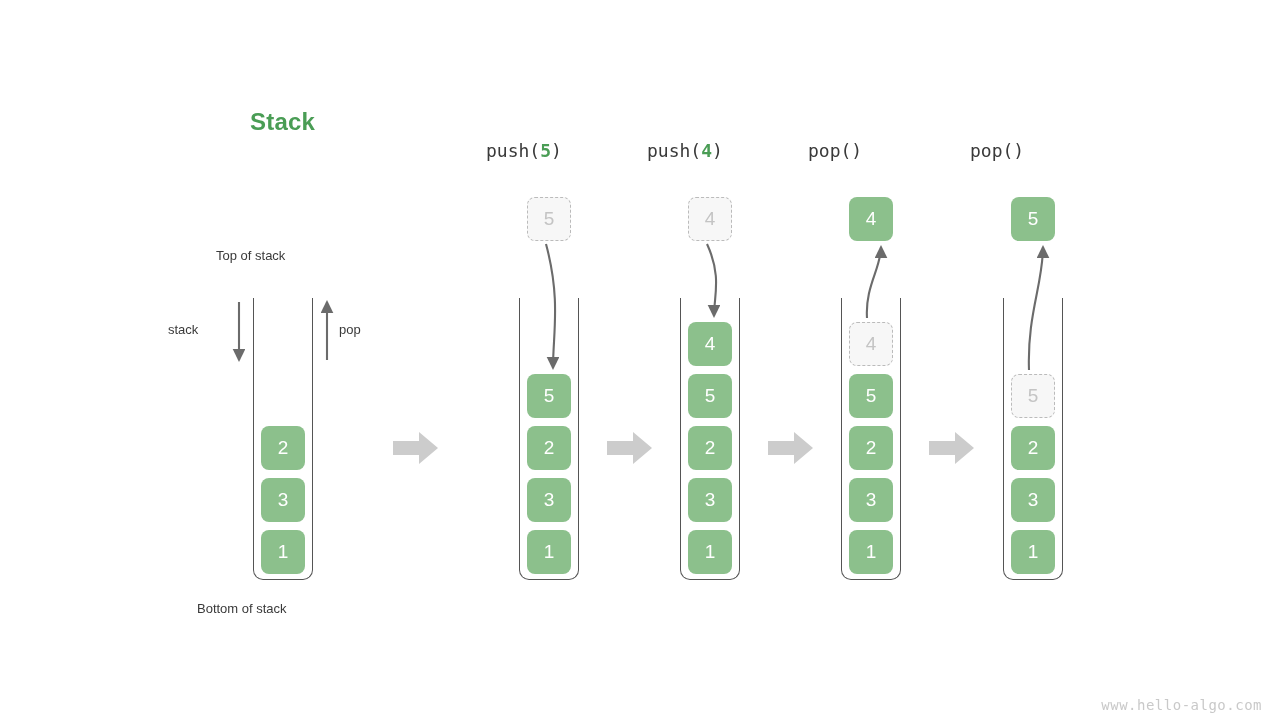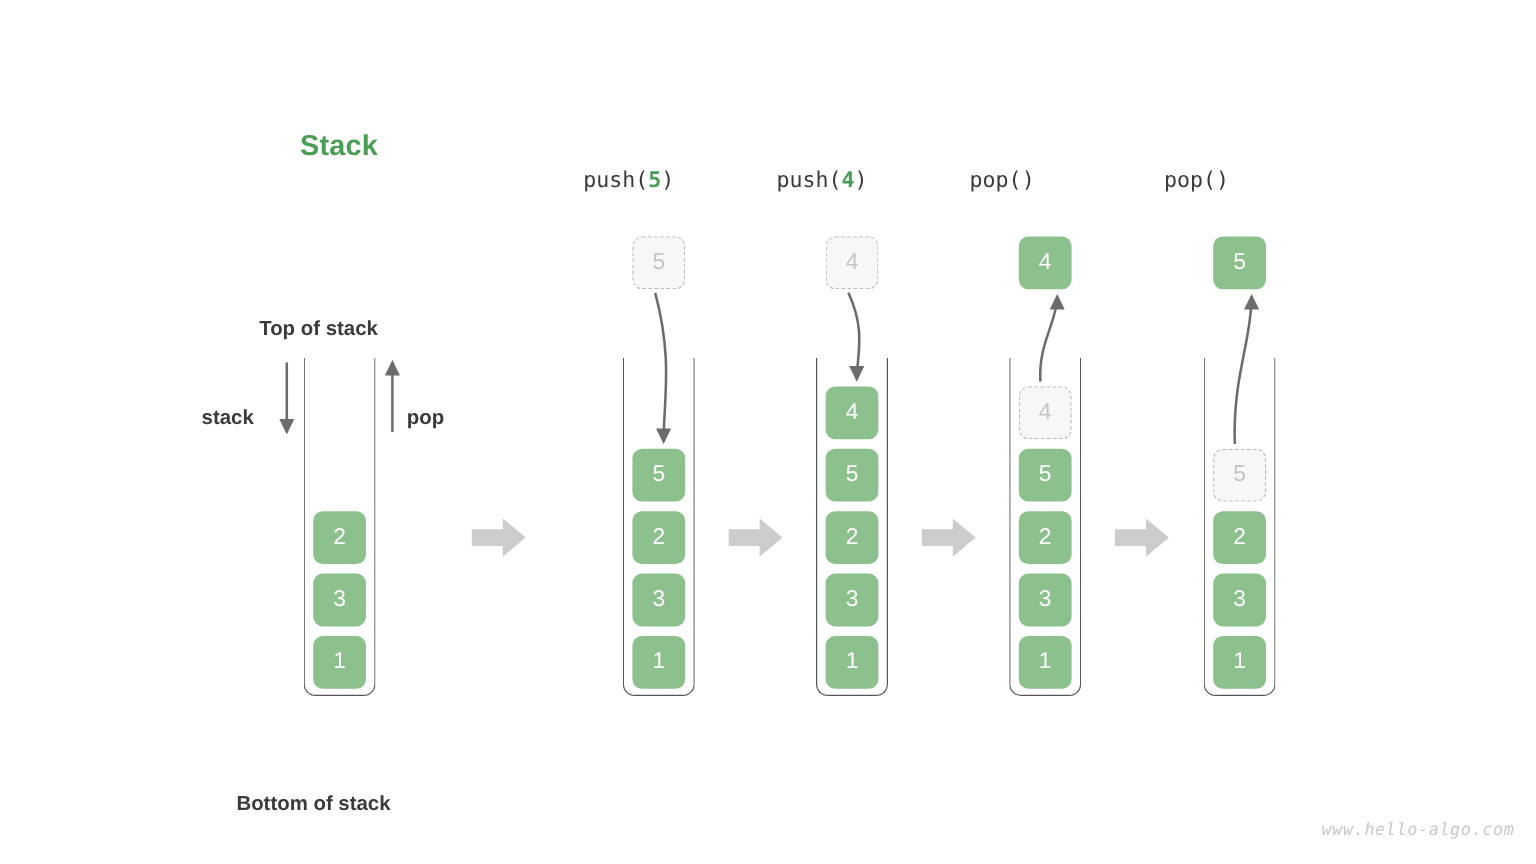--- a/index.html
+++ b/index.html
@@ -31,28 +31,27 @@
     top: 108px;
     font-size: 24px;
     font-weight: bold;
     color: #4a9d55;
     letter-spacing: 0.2px;
     white-space: nowrap;
   }
 
   
   .annot {
-    font-size: 17px;
-    font-weight: bold;
+    font-size: 13px;
+    font-weight: normal;
     color: #3a3a3a;
     white-space: nowrap;
-    margin-top: 16px;
   }
   #top-of-stack-label  { left: 216px; top: 248px; }
-  #bottom-of-stack-label { left: 197px; top: 644px; }
+  #bottom-of-stack-label { left: 197px; top: 601px; }
   #push-label { left: 168px; top: 322px; }
   #pop-label  { left: 339px; top: 322px; }
 
   
   .op-label {
     font-family: "DejaVu Sans Mono", "Liberation Mono", monospace;
     font-size: 18px;
     color: #3a3a3a;
     white-space: nowrap;
     top: 140px;
@@ -102,27 +101,26 @@
   
   .step-arrow {
     top: 430px;
     width: 46px;
     height: 36px;
   }
 
   
   #watermark {
     right: 18px;
-    bottom: 20px;
+    bottom: 7px;
     font-family: "DejaVu Sans Mono", "Liberation Mono", monospace;
     font-size: 14px;
     color: #c9c9c9;
     letter-spacing: 0.5px;
     white-space: nowrap;
-    font-style: italic;
   }
 
   svg.overlay {
     position: absolute;
     left: 0; top: 0;
     width: 1280px;
     height: 720px;
     pointer-events: none;
   }
 </style>

